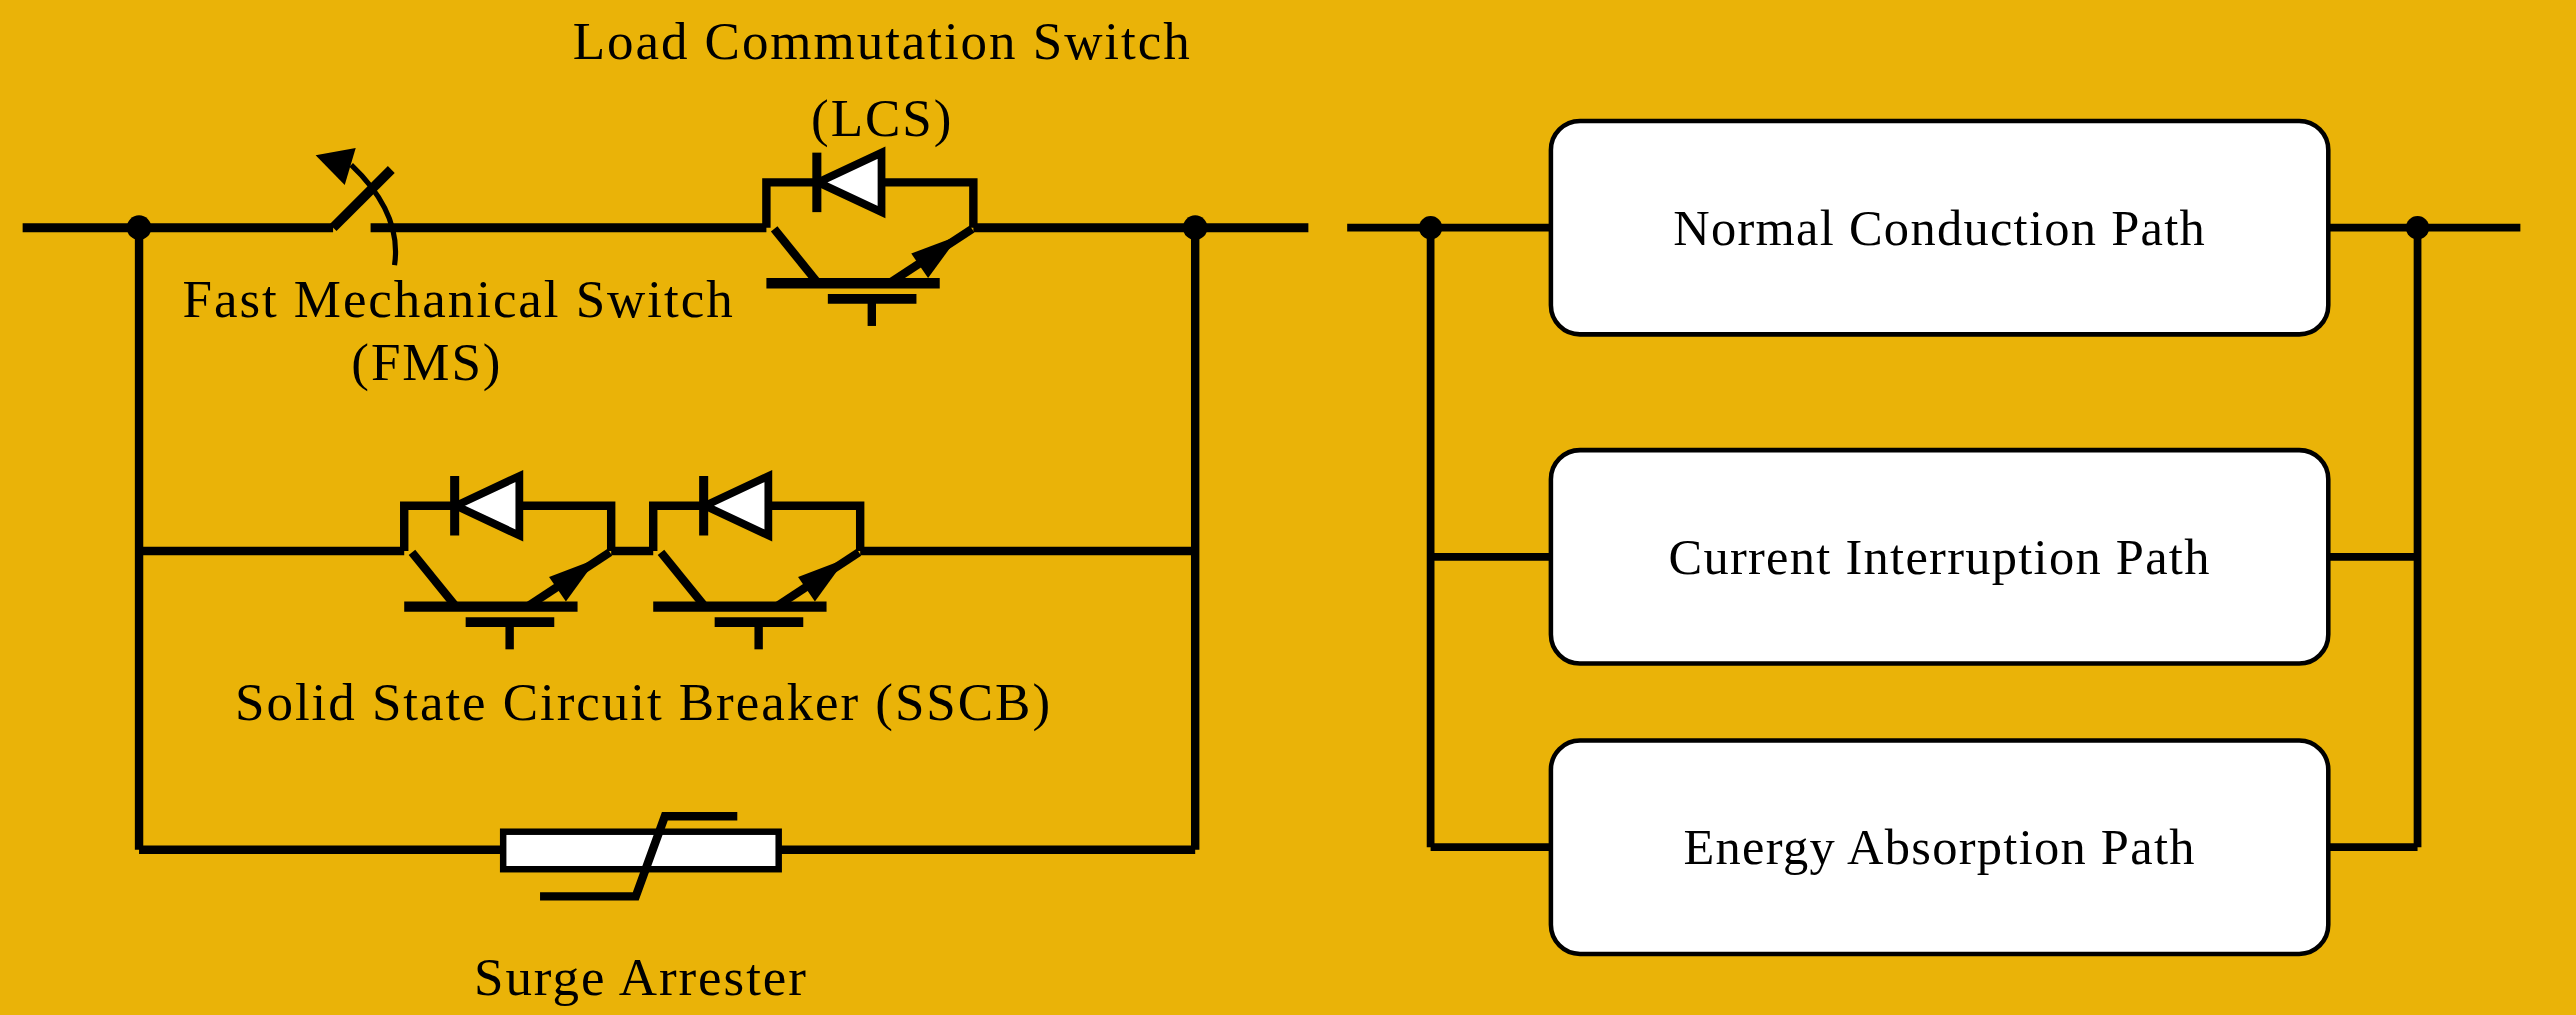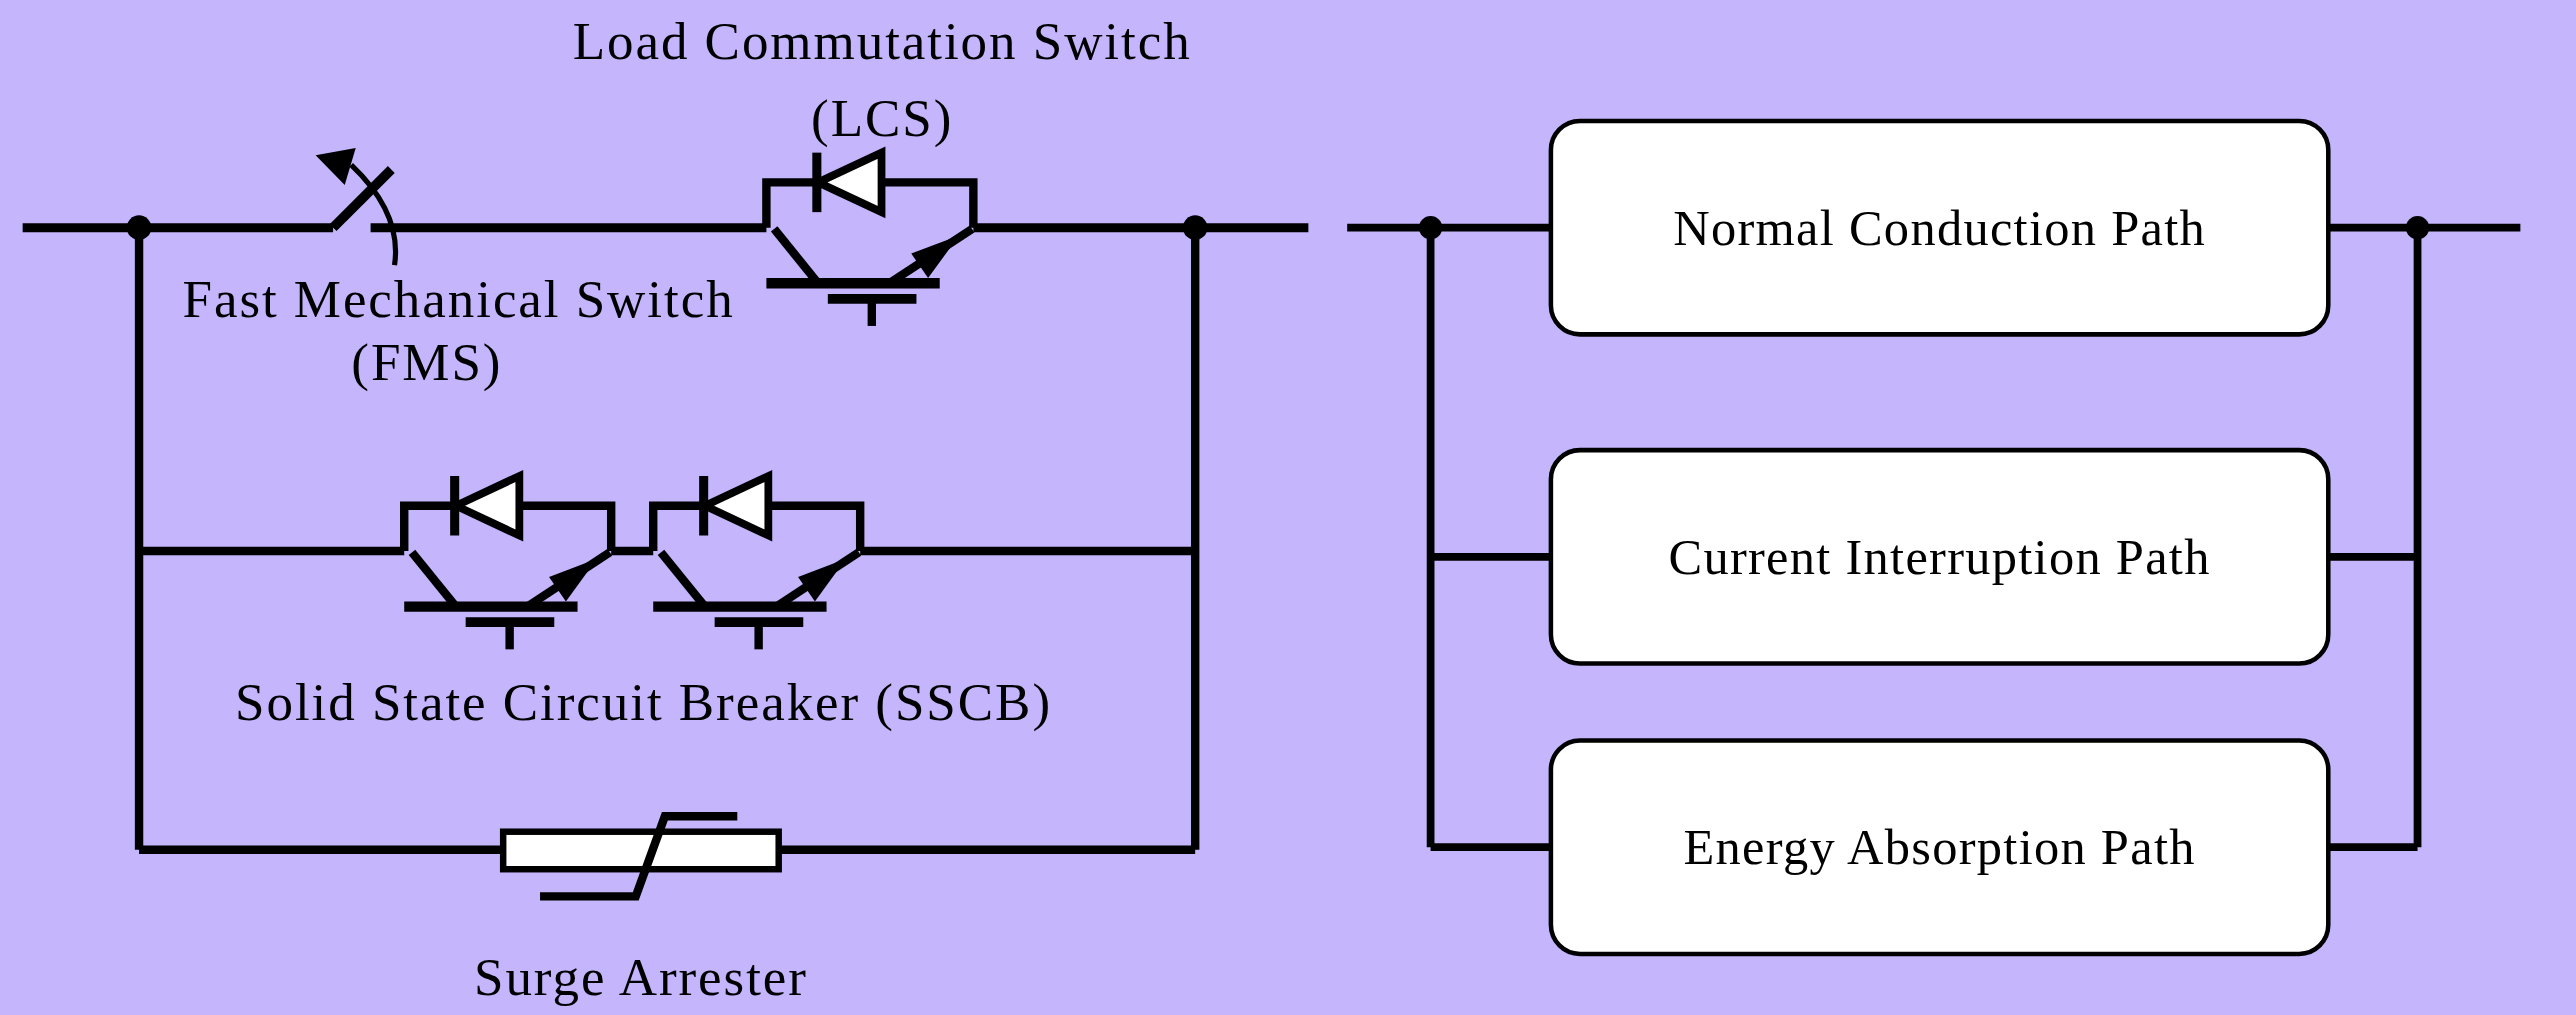--- a/index.html
+++ b/index.html
@@ -2,21 +2,21 @@
 <html style="font-size:10.3px"><head>
 <meta charset="utf-8">
 <style>
   html, body {
     margin: 0;
     padding: 0;
     background: #ffffff;
   }
   .figure-canvas {
     width: 100%;
-    background: #c4b5fd;
+    background: #eab308;
   }
   svg {
     display: block;
     width: 100%;
     height: auto;
   }
   .wire {
     stroke: #000000;
     fill: none;
     stroke-linecap: butt;

